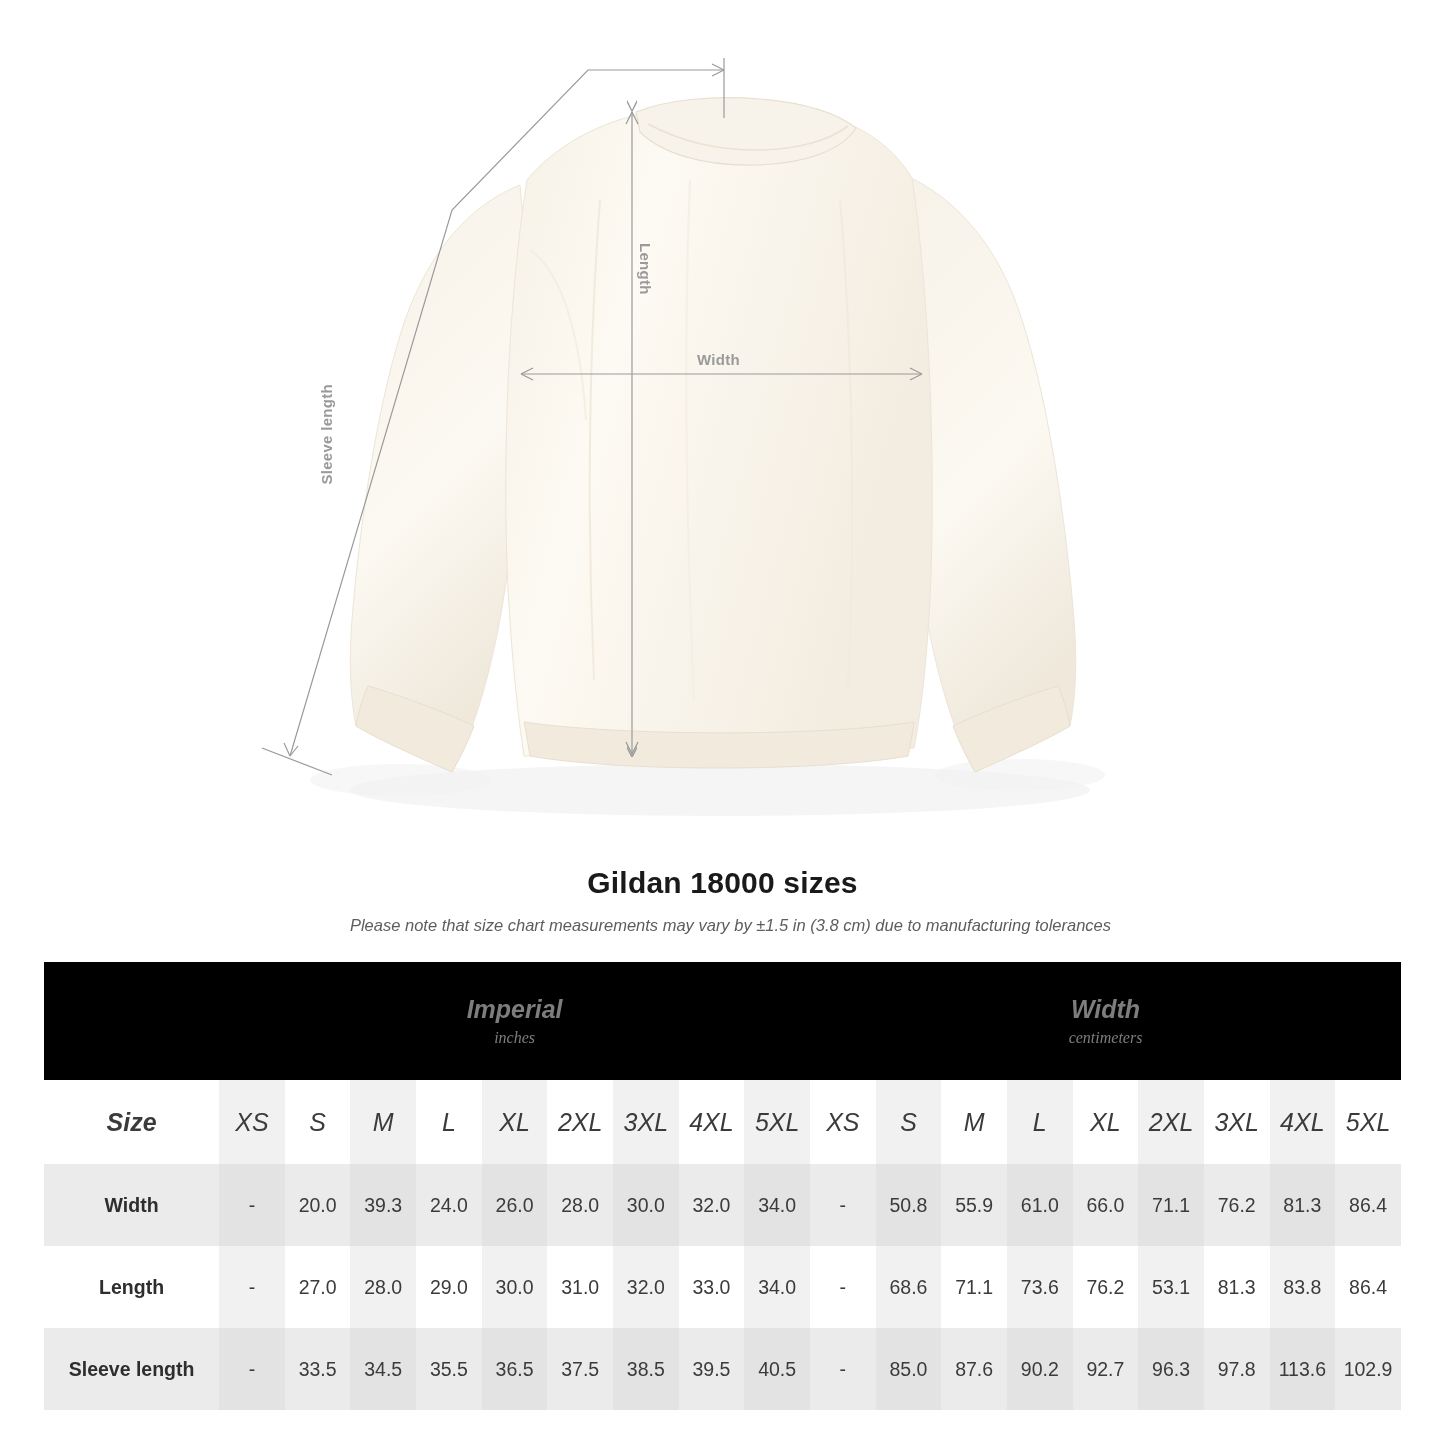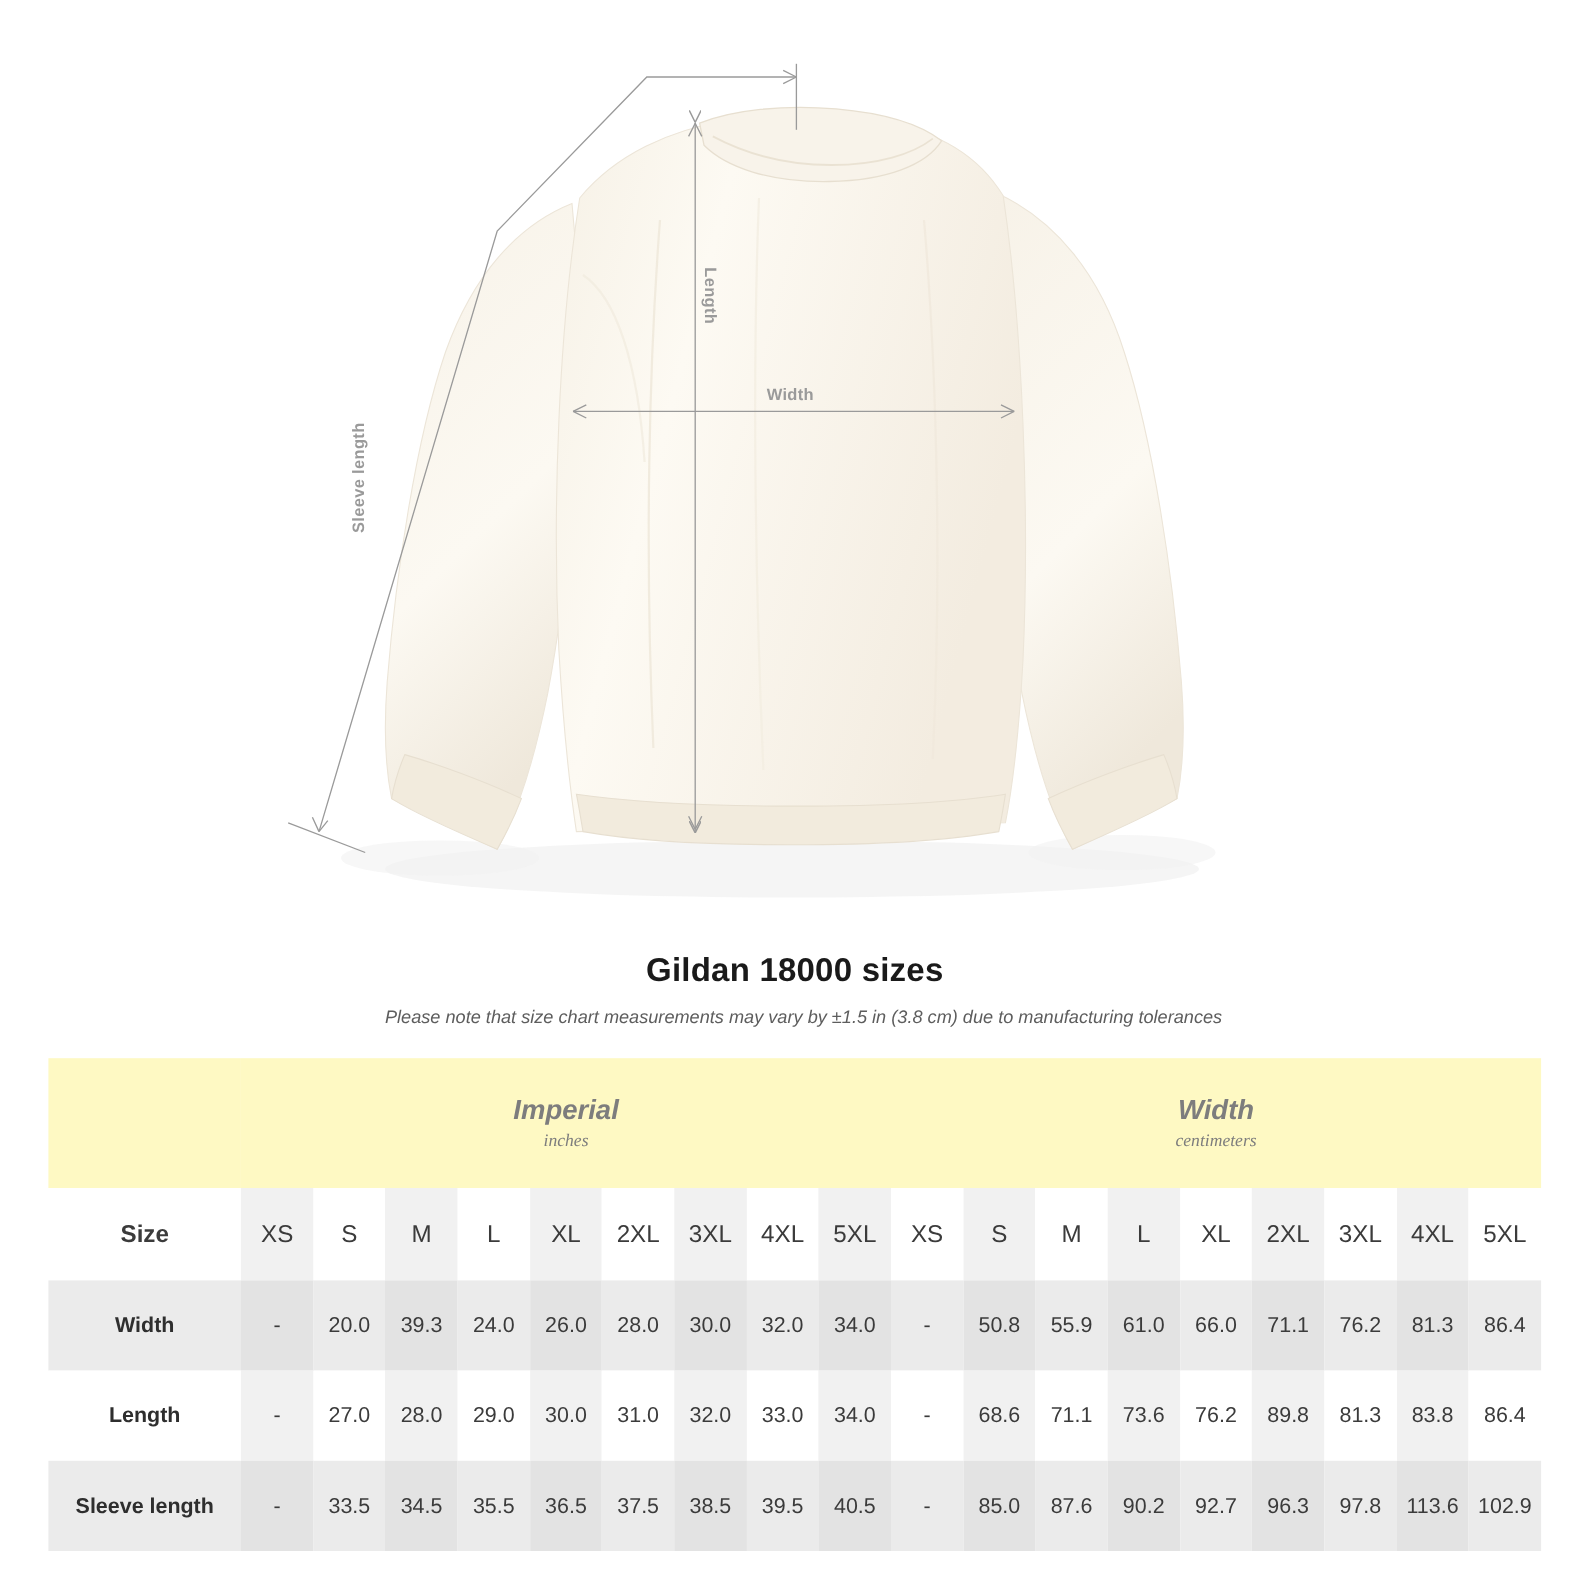--- a/index.html
+++ b/index.html
@@ -86,43 +86,44 @@
     border-collapse: collapse;
     table-layout: fixed;
   }
   table.size-table td,
   table.size-table th {
     text-align: center;
     vertical-align: middle;
     font-weight: normal;
   }
   .unit-head td {
-    background: #fef9c3;
+    background: #000000;
     height: 118px;
     padding: 0;
   }
   .unit-main {
     font-size: 25px;
     font-style: italic;
     font-weight: bold;
     color: #7d7d7d;
     line-height: 1.15;
   }
   .unit-sub {
     font-size: 16px;
     font-style: italic;
     color: #7d7d7d;
     margin-top: 6px;
     font-family: Liberation Serif, serif;
   }
   .col-head td {
     height: 82px;
-    font-size: 22px;
+    font-size: 25px;
     color: #3b3b3b;
     background: #ffffff;
+    font-style: italic;
   }
   .col-head td.rowhead {
     font-weight: bold;
     background: #ffffff;
   }
   .col-head td.alt {
     background: #f1f1f1;
   }
   tr.data td {
     height: 80px;
@@ -311,21 +312,21 @@
           <td class="alt">30.0</td>
           <td>31.0</td>
           <td class="alt">32.0</td>
           <td>33.0</td>
           <td class="alt">34.0</td>
           <td>-</td>
           <td class="alt">68.6</td>
           <td>71.1</td>
           <td class="alt">73.6</td>
           <td>76.2</td>
-          <td class="alt">89.8</td>
+          <td class="alt">53.1</td>
           <td>81.3</td>
           <td class="alt">83.8</td>
           <td>86.4</td>
         </tr>
 
         <tr class="data band-grey">
           <td class="rowhead">Sleeve length</td>
           <td class="alt">-</td>
           <td>33.5</td>
           <td class="alt">34.5</td>

